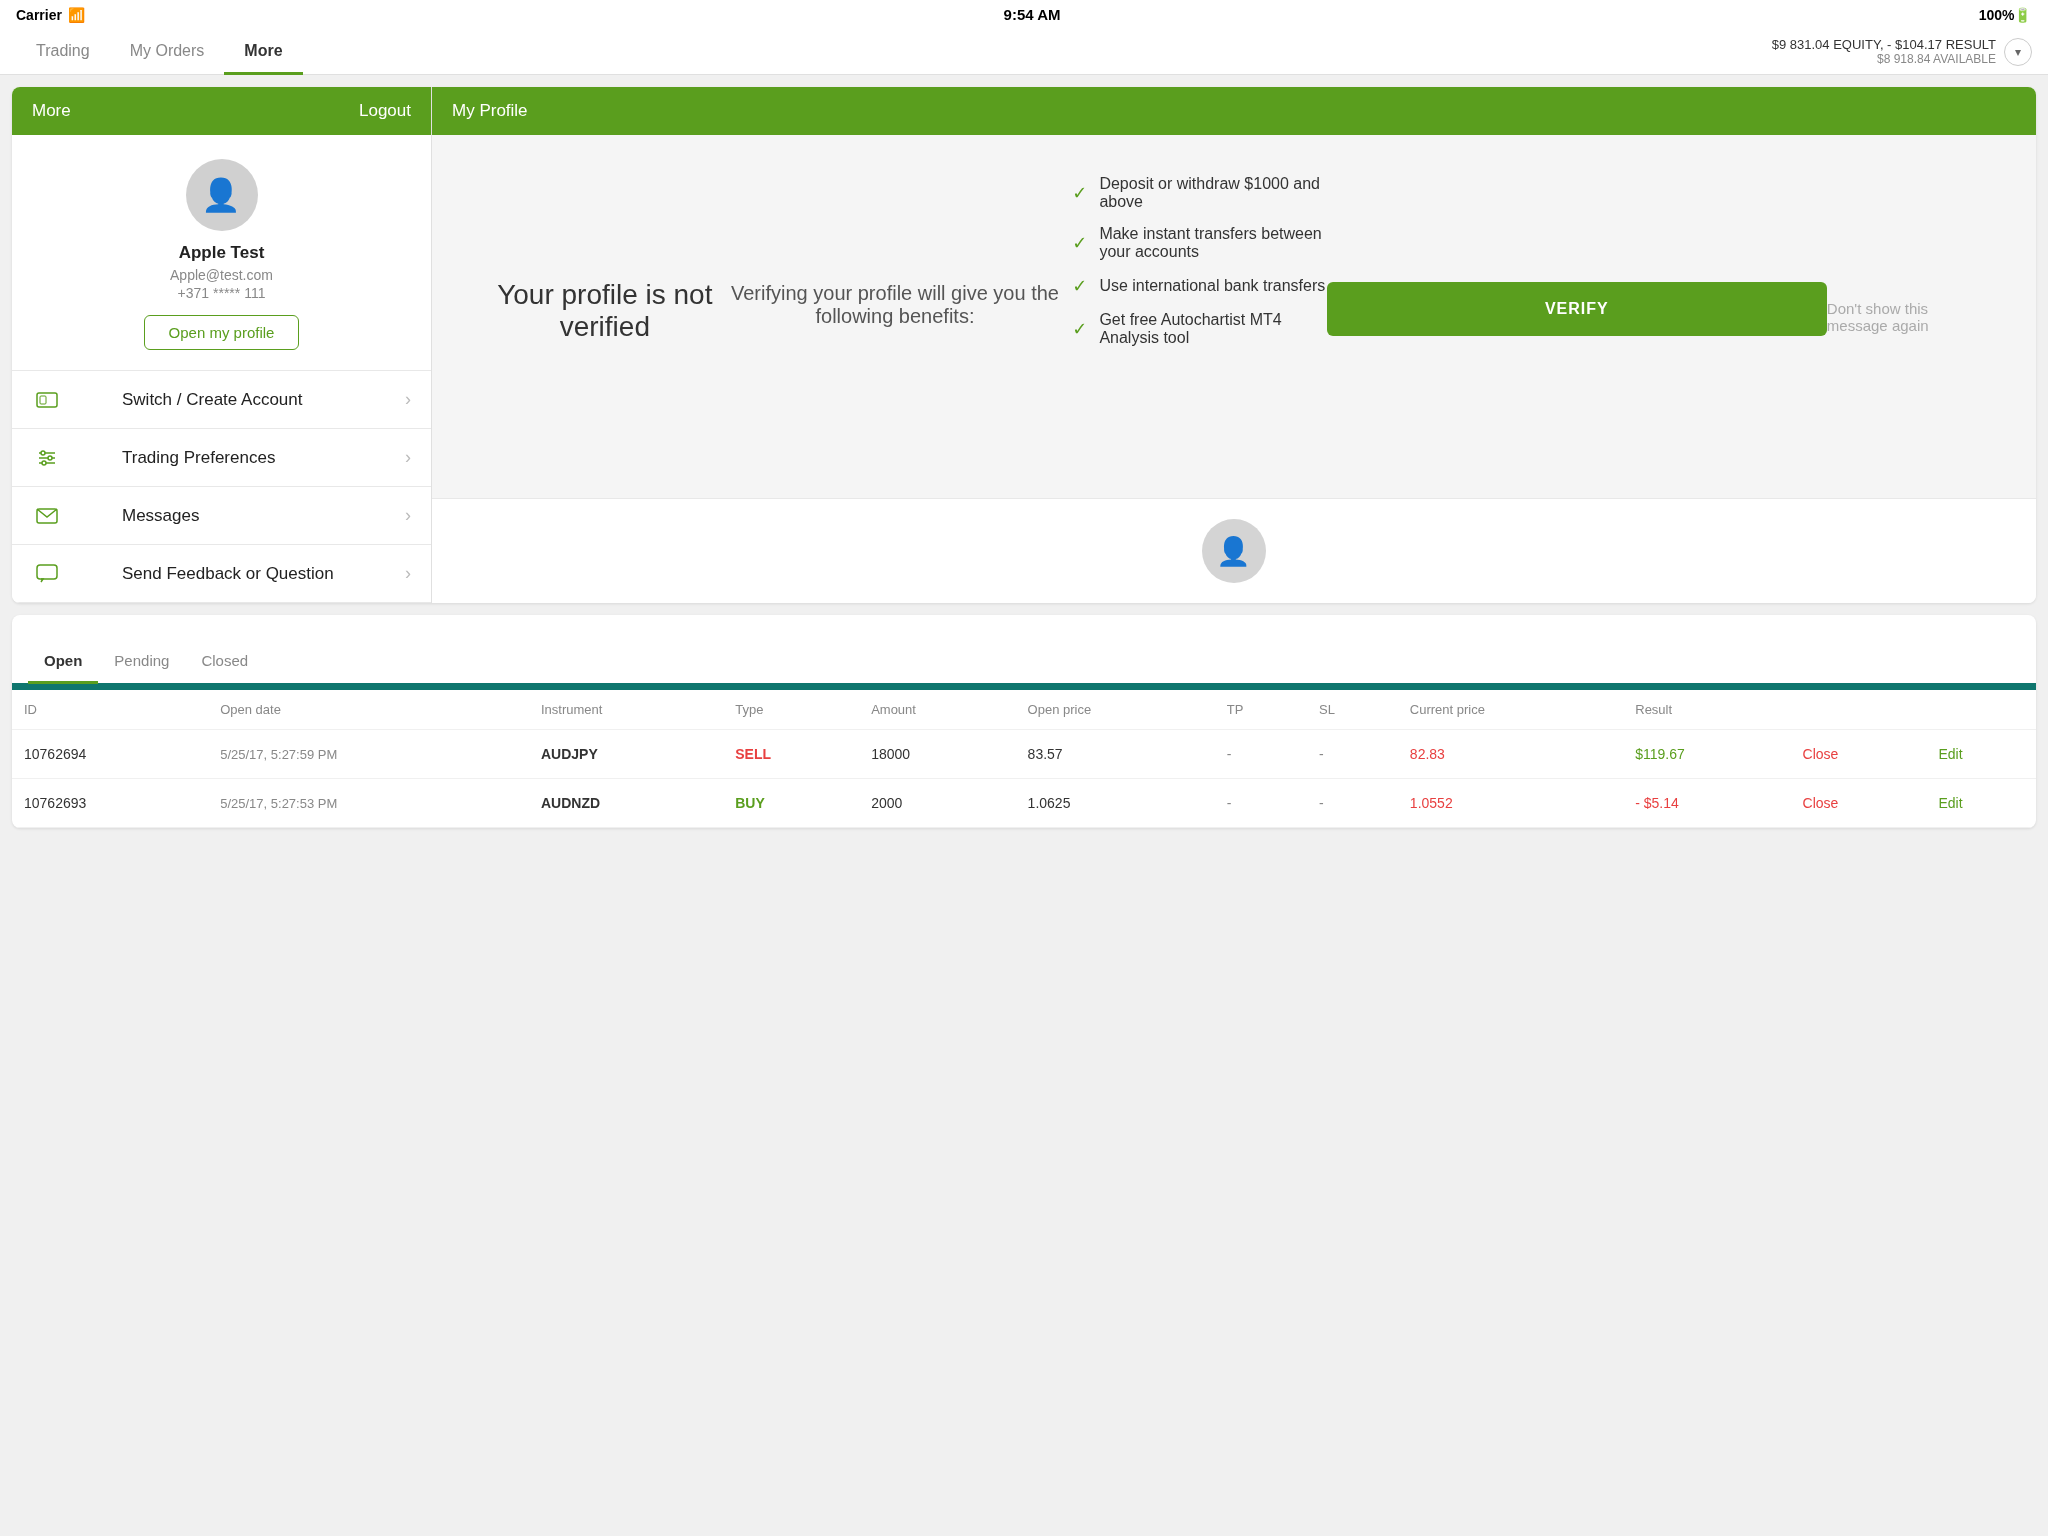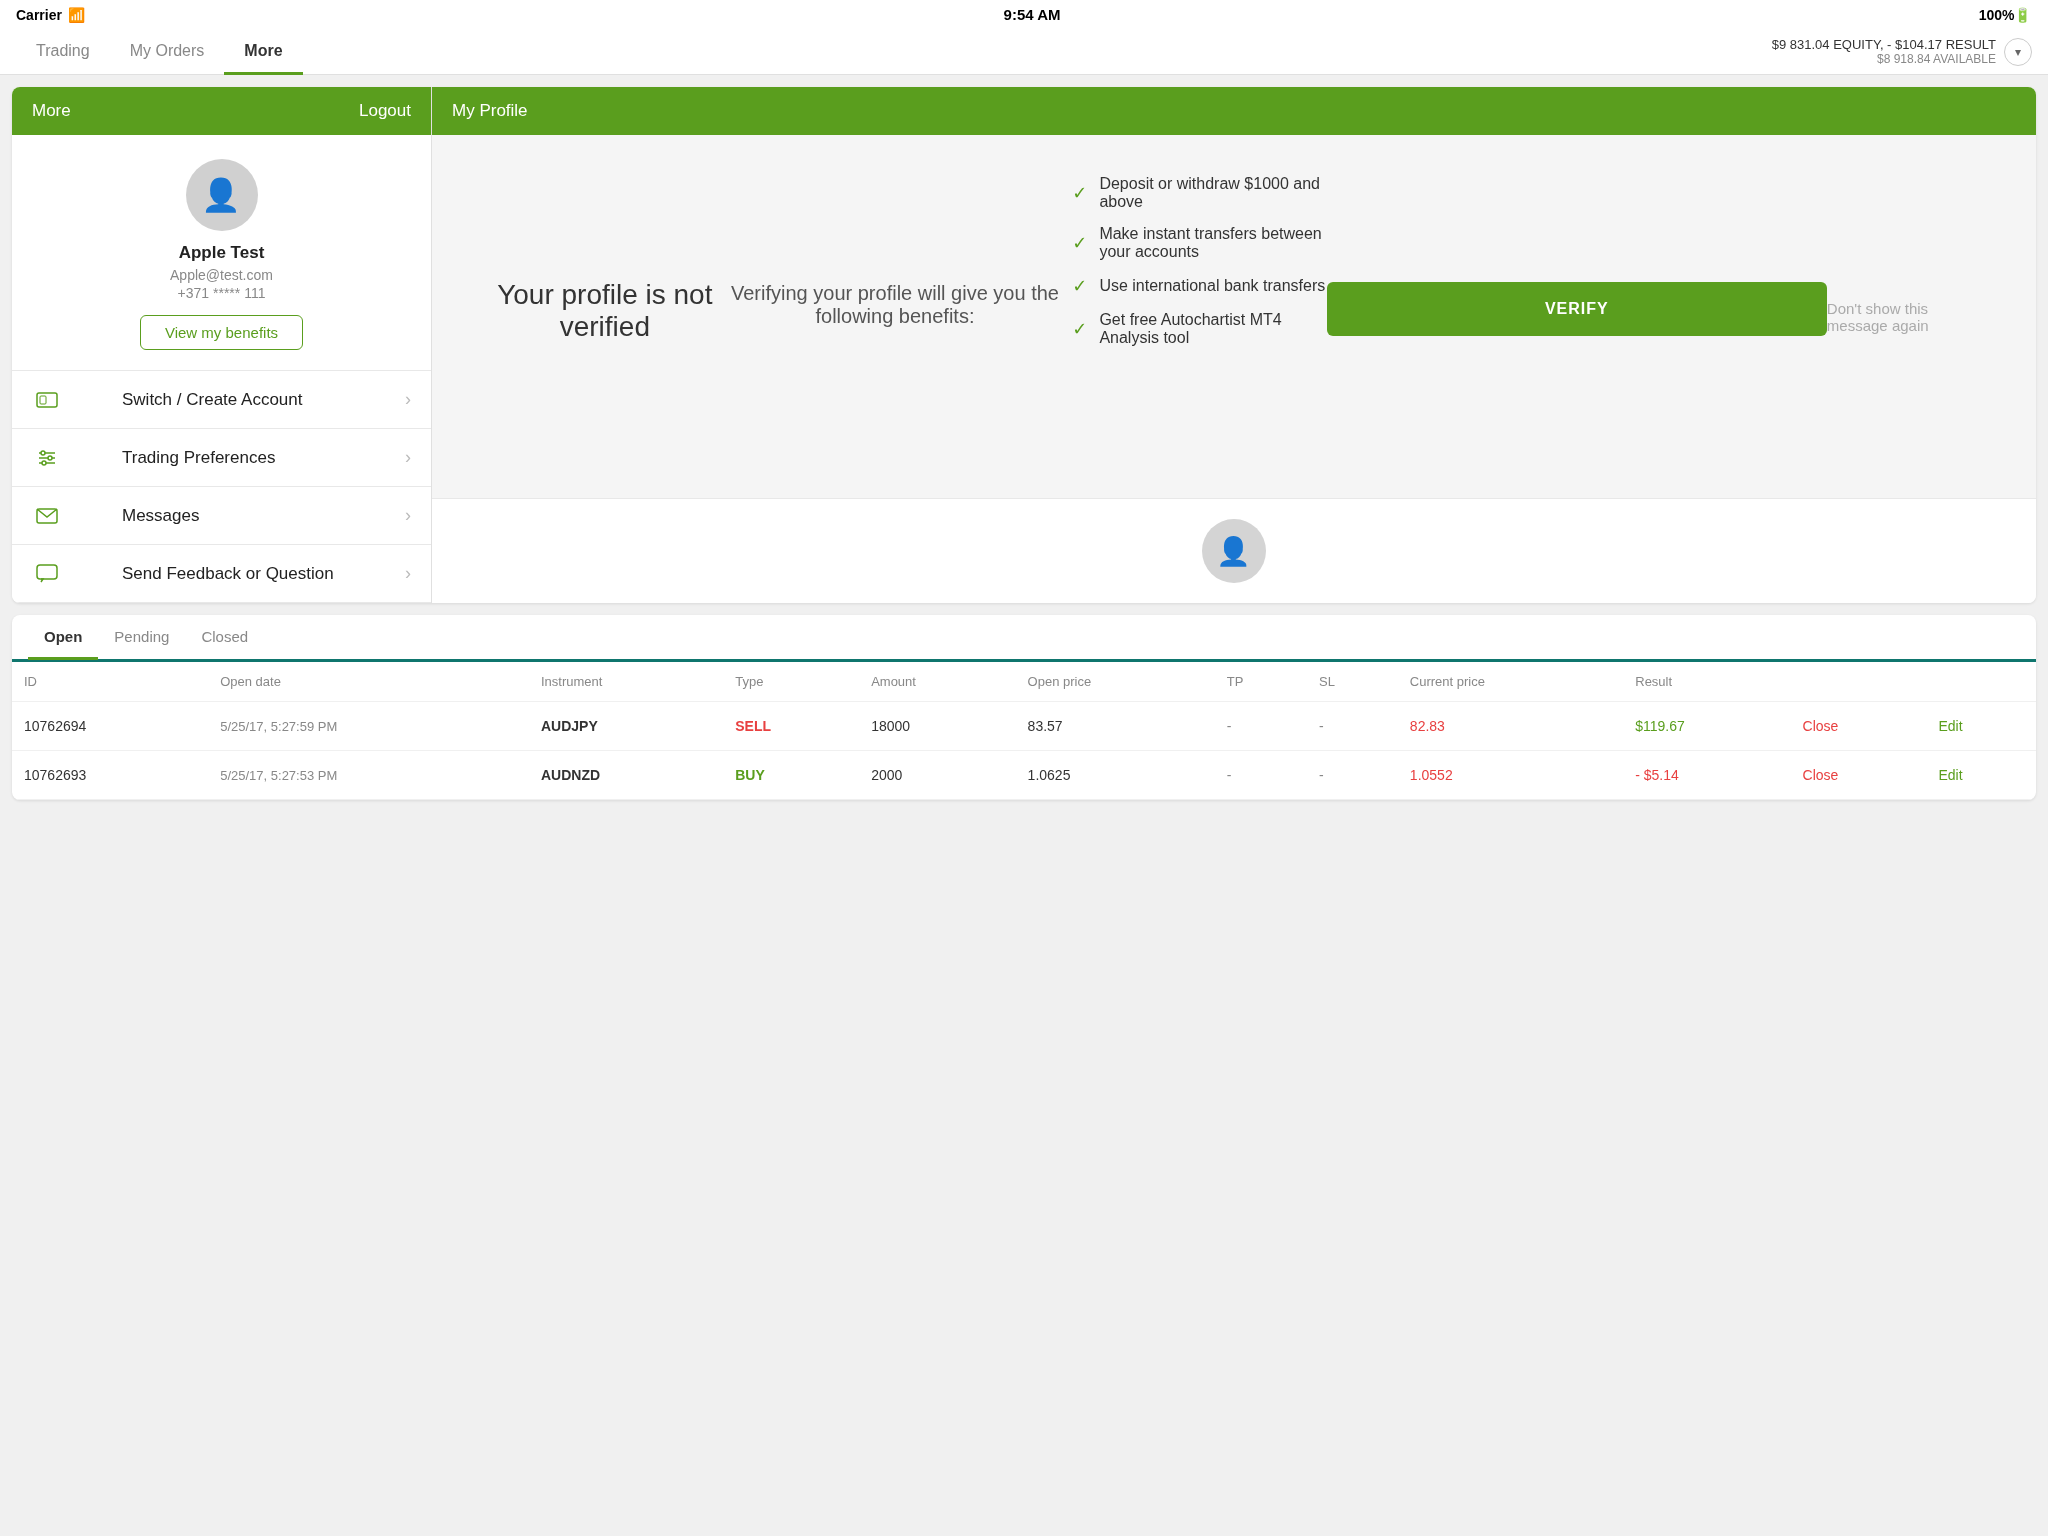--- a/index.html
+++ b/index.html
@@ -254,22 +254,22 @@
     .orders-section {
       background: white;
       margin: 0 12px 12px;
       border-radius: 8px;
       overflow: hidden;
       box-shadow: 0 1px 3px rgba(0,0,0,0.1);
     }
 
     .orders-tabs {
       display: flex;
-      padding: 4px 16px 0;
-      border-bottom: 3px solid #0f766e;
+      padding: 28px 16px 0;
+      border-bottom: 7px solid #0f766e;
     }
     .orders-tab {
       padding: 8px 16px 12px;
       font-size: 15px;
       color: #888;
       cursor: pointer;
       border-bottom: 3px solid transparent;
       position: relative;
       top: 1px;
     }
@@ -359,21 +359,21 @@
         <span class="sidebar-header-logout">Logout</span>
       </div>
 
       <div class="profile-section">
         <div class="avatar-circle">
           <span class="avatar-icon">👤</span>
         </div>
         <div class="profile-name">Apple Test</div>
         <div class="profile-email">Apple@test.com</div>
         <div class="profile-phone">+371 ***** 111</div>
-        <button class="view-profile-btn">View my benefits</button>
+        <button class="view-profile-btn">Open my profile</button>
       </div>
 
       <div class="menu-item">
         <div class="menu-icon">
           <svg width="22" height="16" viewBox="0 0 22 16" fill="none">
             <rect x="1" y="1" width="20" height="14" rx="2" stroke="#5a9e1e" stroke-width="1.5" fill="none"></rect>
             <rect x="4" y="4" width="6" height="8" rx="1" stroke="#5a9e1e" stroke-width="1" fill="none"></rect>
           </svg>
         </div>
         <span class="menu-label">Switch / Create Account</span>

